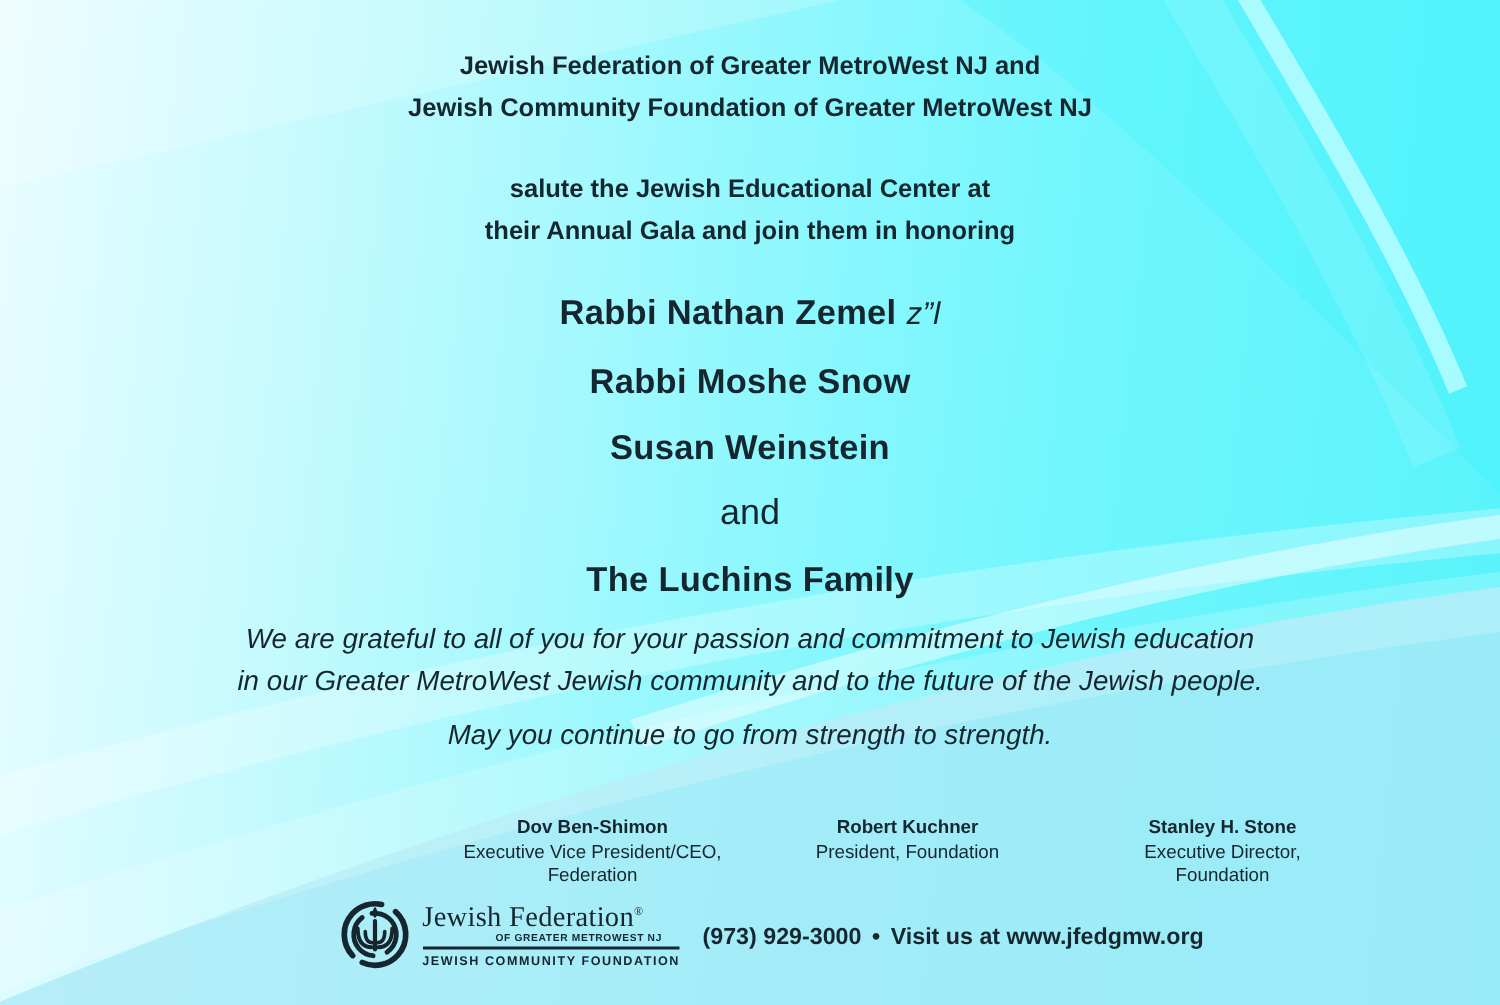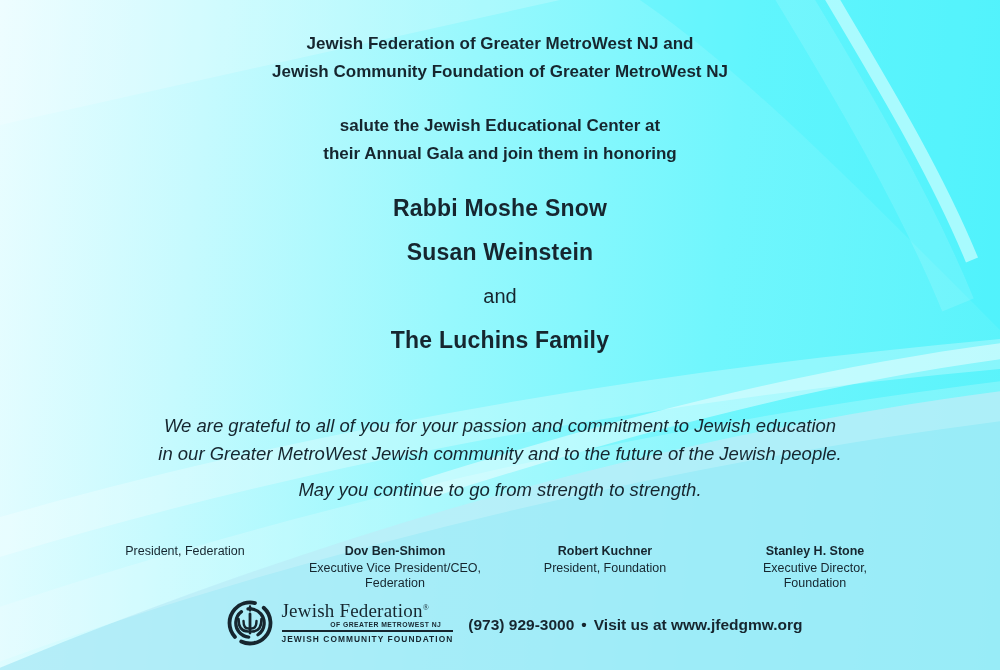--- a/index.html
+++ b/index.html
@@ -11,21 +11,21 @@
   }
   .bg-svg { position:absolute; left:0; top:0; width:1000px; height:670px; }
   .content { position:absolute; left:0; top:0; width:1000px; height:526px; text-align:center; }
 
   .header-block { position:absolute; top:30px; width:100%; font-size:17px; line-height:28px; font-weight:bold; }
   .salute-block { position:absolute; top:112px; width:100%; font-size:17px; line-height:28px; font-weight:bold; }
 
   .honorees { position:absolute; top:186px; width:100%; }
   .honoree { font-size:23px; line-height:44px; font-weight:bold; letter-spacing:.2px; }
   .honoree .zl { font-weight:normal; font-style:italic; font-size:21px; }
-  .conjunction { font-size:20px; line-height:44px; font-weight:normal; }
+  .conjunction { font-size:24px; line-height:44px; font-weight:normal; }
 
   .message { position:absolute; top:412px; width:100%; font-style:italic; font-size:18.5px; line-height:27.5px; }
   .message .closing { margin-top:9px; }
 
   .signatories { position:absolute; top:544px; left:0; width:100%; display:flex; padding:0 80px; }
   .signatory { flex:1; font-size:12.5px; line-height:15.5px; }
   .signatory .name { font-weight:bold; margin-bottom:1px; }
 
   .bottombar { position:absolute; top:599px; width:100%; display:flex; justify-content:center; align-items:center; gap:15px; transform:translateX(14px); }
   .logo { display:flex; align-items:flex-start; gap:8px; }
@@ -67,35 +67,38 @@
       <div>Jewish Federation of Greater MetroWest NJ and</div>
       <div>Jewish Community Foundation of Greater MetroWest NJ</div>
     </div>
 
     <div class="salute-block">
       <div>salute the Jewish Educational Center at</div>
       <div>their Annual Gala and join them in honoring</div>
     </div>
 
     <div class="honorees">
+      <div class="honoree">
+        <span>Rabbi Nathan Zemel</span>
+        <span class="zl">z”l</span>
+      </div>
       <div class="honoree">Rabbi Moshe Snow</div>
       <div class="honoree">Susan Weinstein</div>
       <div class="conjunction">and</div>
       <div class="honoree">The Luchins Family</div>
     </div>
 
     <div class="message">
       <div>We are grateful to all of you for your passion and commitment to Jewish education</div>
       <div>in our Greater MetroWest Jewish community and to the future of the Jewish people.</div>
       <div class="closing">May you continue to go from strength to strength.</div>
     </div>
 
     <div class="signatories">
       <div class="signatory">
-        <div>President, Federation</div>
         <div></div>
       </div>
       <div class="signatory">
         <div class="name">Dov Ben-Shimon</div>
         <div>Executive Vice President/CEO,</div>
         <div>Federation</div>
       </div>
       <div class="signatory">
         <div class="name">Robert Kuchner</div>
         <div>President, Foundation</div>

